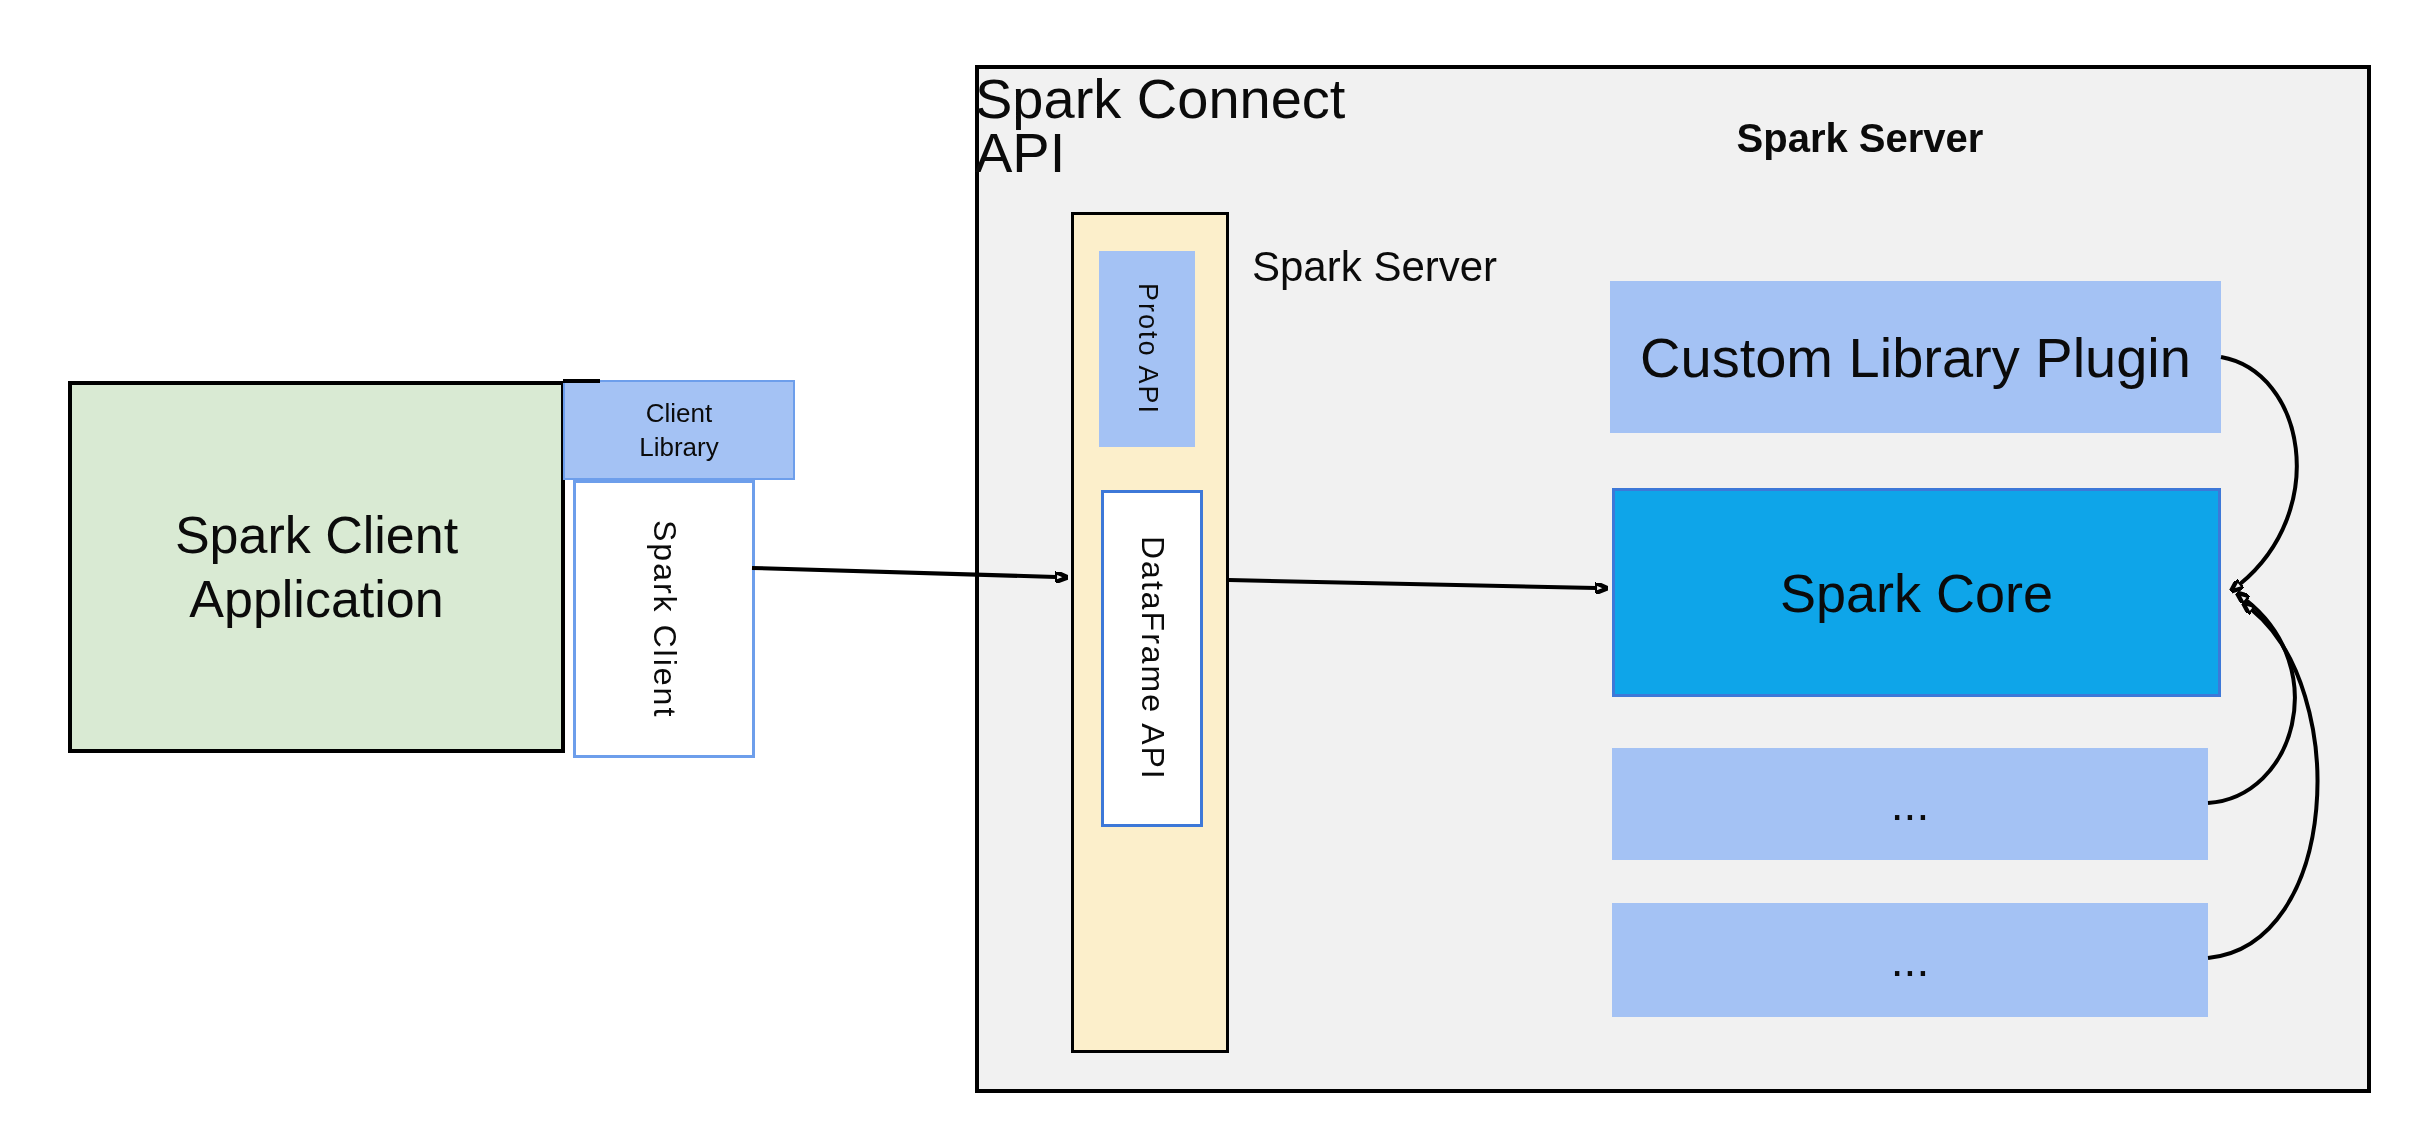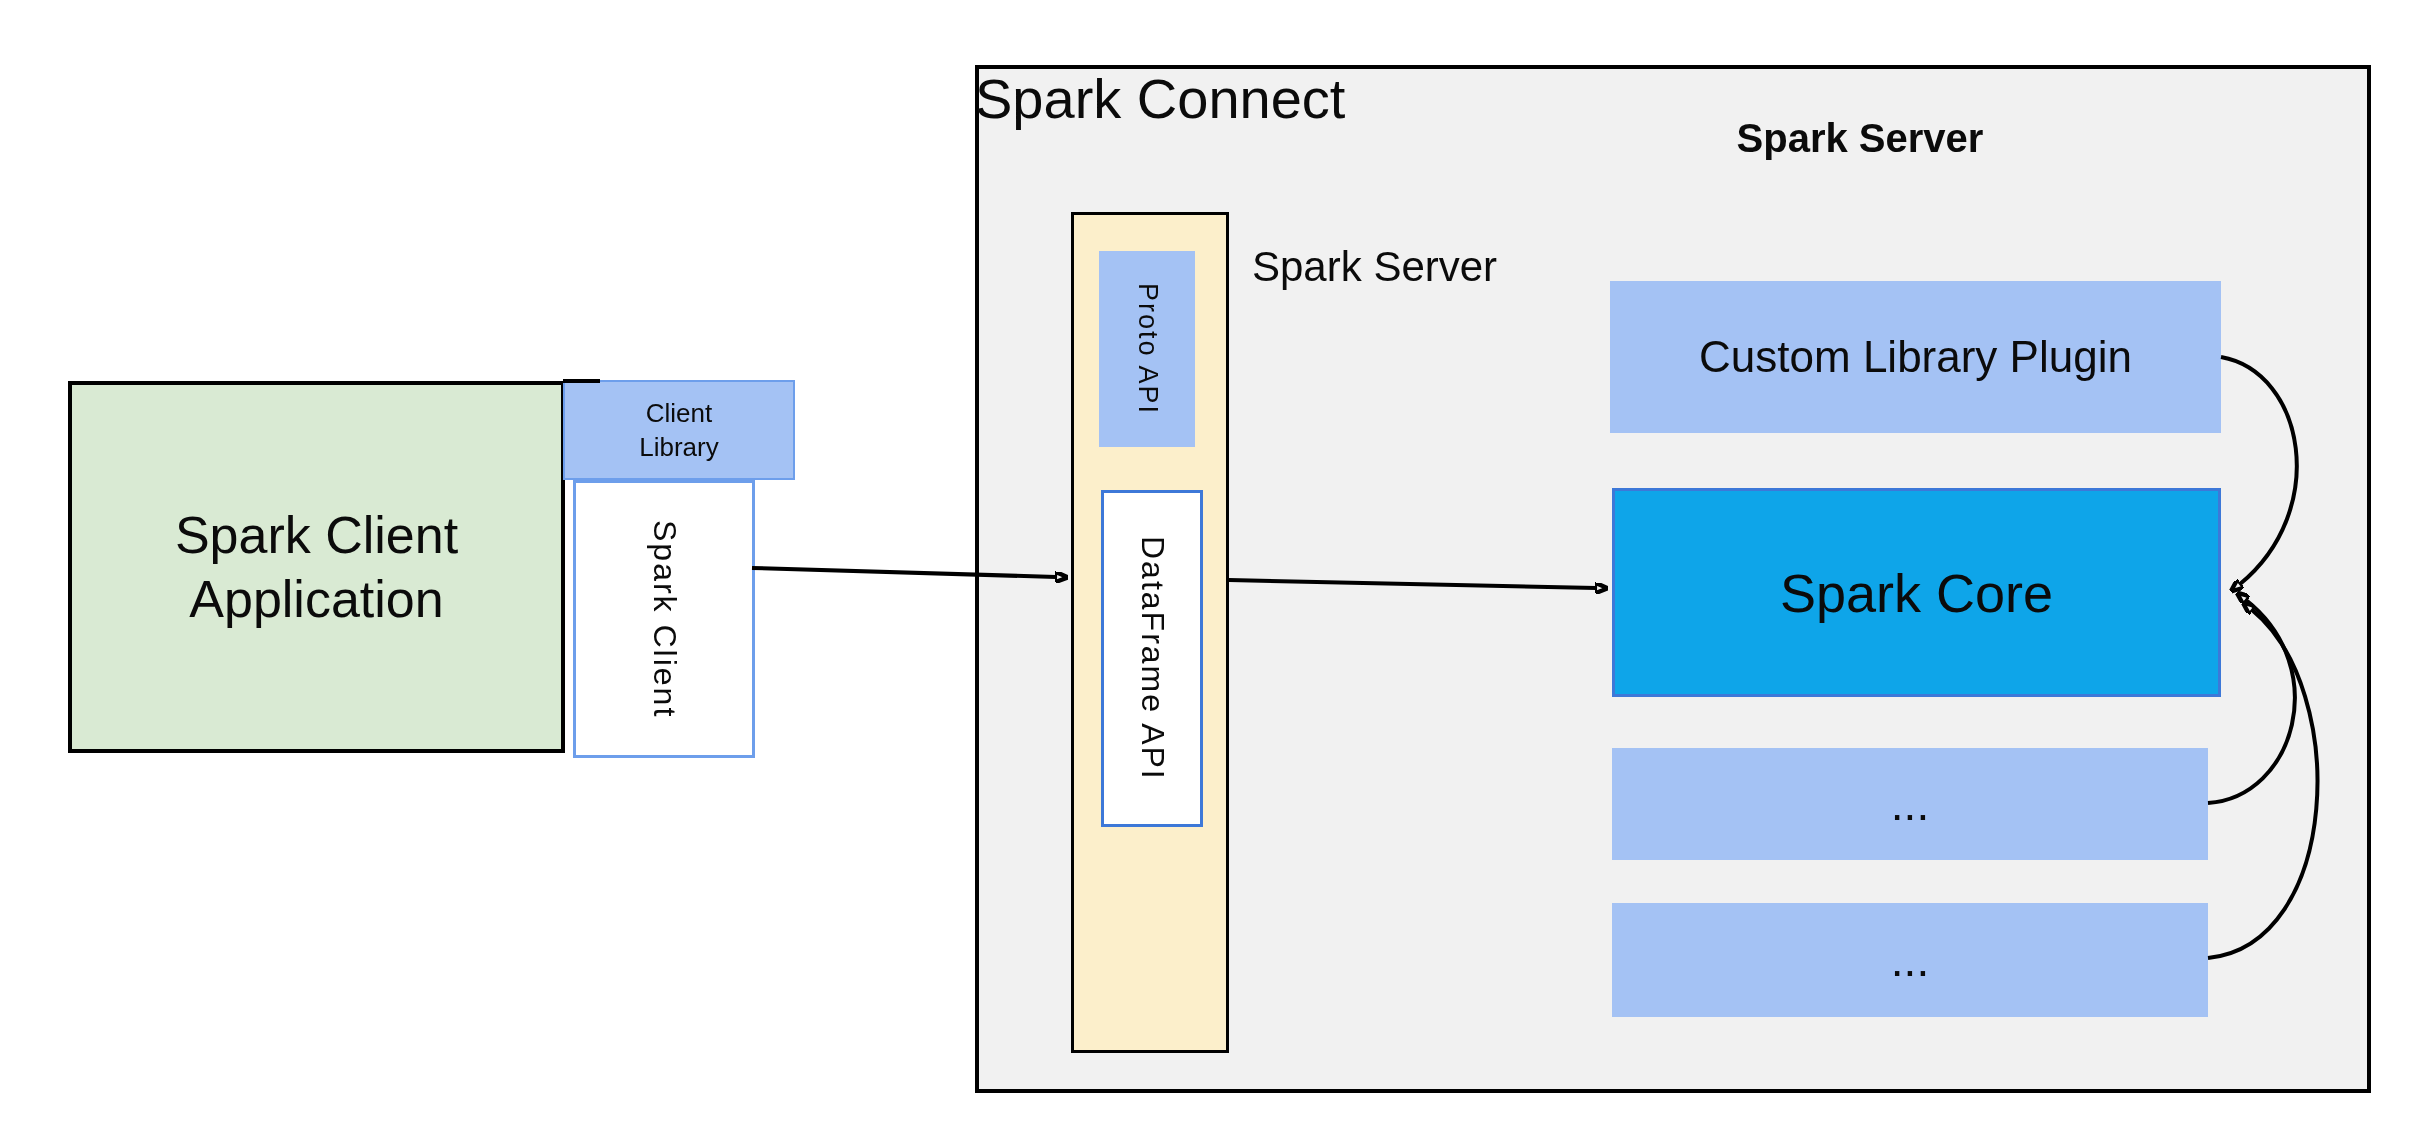--- a/index.html
+++ b/index.html
@@ -23,21 +23,21 @@
   .connect-col{left:1071px;top:212px;width:158px;height:841px;
     background:var(--cream-fill);border:3px solid #000;}
   .proto-box{left:1099px;top:251px;width:96px;height:196px;background:var(--blue-fill);}
   .dataframe-box{left:1101px;top:490px;width:102px;height:337px;background:#fff;
     border:3px solid var(--core-border);}
   .vtext{writing-mode:vertical-rl;text-orientation:sideways;white-space:nowrap;}
   .proto-box .vtext{font-size:27px;letter-spacing:2px;}
   .dataframe-box .vtext{font-size:32px;letter-spacing:2px;}
 
   
-  .plugin-box{left:1610px;top:281px;width:611px;height:152px;background:var(--blue-fill);font-size:44px;}
+  .plugin-box{left:1610px;top:281px;width:611px;height:152px;background:var(--blue-fill);font-size:56px;}
   .core-box{left:1612px;top:488px;width:609px;height:209px;background:#0ea5e9;
     border:3px solid var(--core-border);font-size:54px;}
   .ellipsis-box-1{left:1612px;top:748px;width:596px;height:112px;background:var(--blue-fill);font-size:46px;}
   .ellipsis-box-2{left:1612px;top:903px;width:596px;height:114px;background:var(--blue-fill);font-size:46px;}
 
   
   .client-app-box{left:68px;top:381px;width:497px;height:372px;
     background:var(--green-fill);border:4px solid #000;font-size:52px;line-height:64px;}
   .client-package-box{left:563px;top:380px;width:232px;height:100px;
     background:var(--blue-fill);border:2px solid var(--client-border);
@@ -51,20 +51,21 @@
 </style>
 </head>
 <body>
 
 <div class="canvas">
 
   <div class="box server-box"></div>
 
   <div class="box connect-api-label">
     <div>Spark Connect</div>
+    <div>API</div>
   </div>
 
   <div class="box server-title">Spark Server</div>
 
   <div class="box server-library-label">
     <div>Spark Server</div>
   </div>
 
   <div class="box connect-col"></div>
 

